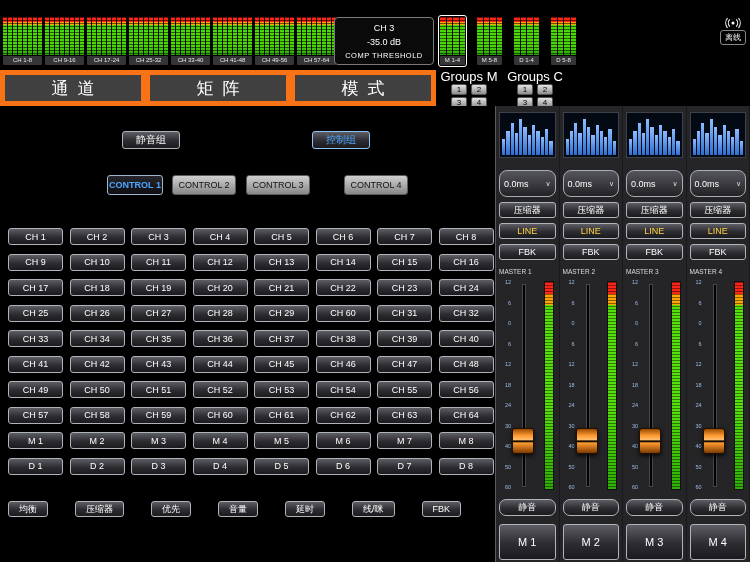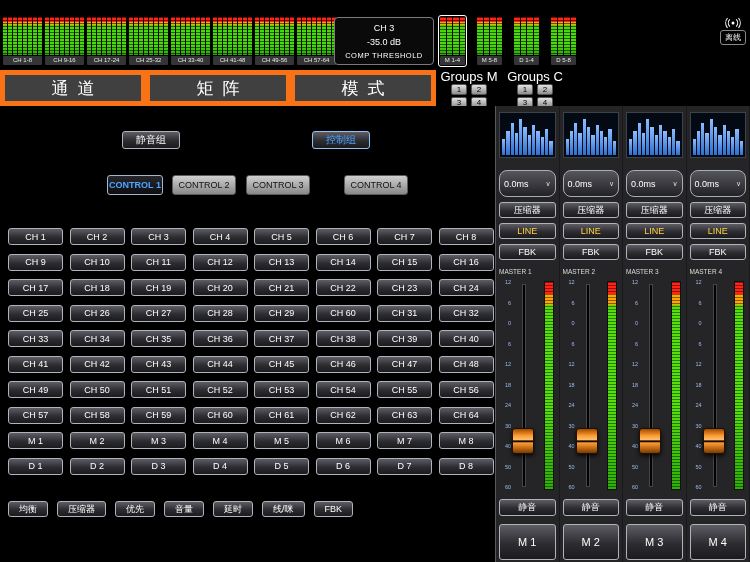--- a/index.html
+++ b/index.html
@@ -58,21 +58,21 @@
   
   .main{position:absolute;left:0;top:106px;width:495px;height:456px;background:#000;}
   .btn-mute{position:absolute;left:122px;top:25px;width:58px;height:18px;font-size:10px;}
   .btn-cg{position:absolute;left:312px;top:25px;width:58px;height:18px;font-size:10px;
     color:var(--blue,#4da6ff);border-color:#8fc3f5;}
   .ctab{position:absolute;top:69px;height:20px;font-size:9px;}
   .ctab.idle{background:linear-gradient(180deg,#cfcfcf,#888);color:#101010;border-color:#5a5a5a;}
   .ctab.active{background:linear-gradient(180deg,#26262c,#0e0e12);color:var(--blue,#4da6ff);border-color:#9fb7cc;font-weight:bold;}
   .grid{position:absolute;left:8px;top:122px;display:grid;grid-template-columns:repeat(8,55px);gap:8.5px 6.5px;}
   .cell{height:17px;font-size:9px;}
-  .fnrow{position:absolute;left:8px;top:395px;display:flex;gap:9px;}
+  .fnrow{position:absolute;left:8px;top:395px;display:flex;gap:27px;}
   .fnbtn{height:16px;font-size:9px;padding:0 10px;}
 
   
   .rpanel{position:absolute;left:495px;top:106px;width:255px;height:456px;background:#252528;
     border-left:1px solid #5a5a5e;display:flex;}
   .strip{flex:1;height:100%;padding:0 3px;border-right:1px solid #19191c;display:flex;flex-direction:column;}
   .rta{margin-top:6px;height:46px;background:#040a14;border:1px solid #3e4148;display:flex;
     align-items:flex-end;gap:1px;padding:2px;}
   .rtabar{flex:1;display:block;background:linear-gradient(180deg,#8cbcff,#2f6fd0);}
   .sel{margin-top:12px;height:27px;font-size:9px;display:flex;align-items:center;justify-content:space-between;
@@ -85,21 +85,21 @@
   .fscale{position:absolute;left:0;top:2px;bottom:2px;width:12px;display:flex;flex-direction:column;
     justify-content:space-between;}
   .fscale i{font-style:normal;font-size:5.5px;line-height:1;color:#9dbce8;text-align:right;display:block;}
   .ftrack{position:absolute;left:23px;top:6px;bottom:6px;width:4px;background:#020202;border:1px solid #46464a;}
   .fknob{position:absolute;left:13px;top:150px;width:22px;height:26px;border-radius:3px;border:1px solid #201000;
     background:linear-gradient(180deg,#9c4a00 0%,#ff9c33 28%,#ffc073 46%,#120a02 49%,#120a02 52%,#ff9c33 58%,#7d3a00 100%);
     box-shadow:0 2px 4px rgba(0,0,0,.8);cursor:grab;}
   .fmeter{position:absolute;right:2px;top:3px;bottom:3px;width:10px;border:1px solid #101010;background:
     repeating-linear-gradient(180deg, rgba(0,0,0,.45) 0 1px, transparent 1px 3px),
     linear-gradient(180deg,#ff2416 0 6%,#ffa400 6% 11%,#55e00c 11% 60%,#2fae06 100%);}
-  .mutebtn{margin-top:6px;height:17px;font-size:9px;}
+  .mutebtn{margin-top:6px;height:17px;font-size:9px;border-radius:7px;}
   .namebtn{margin-top:8px;height:36px;font-size:11px;}
 </style>
 </head>
 <body>
 
 <div id="app" style="--blue: #4da6ff; --yellow: #ffd23f;">
 
 
   <div class="bridge">
     <div class="chgroups">

